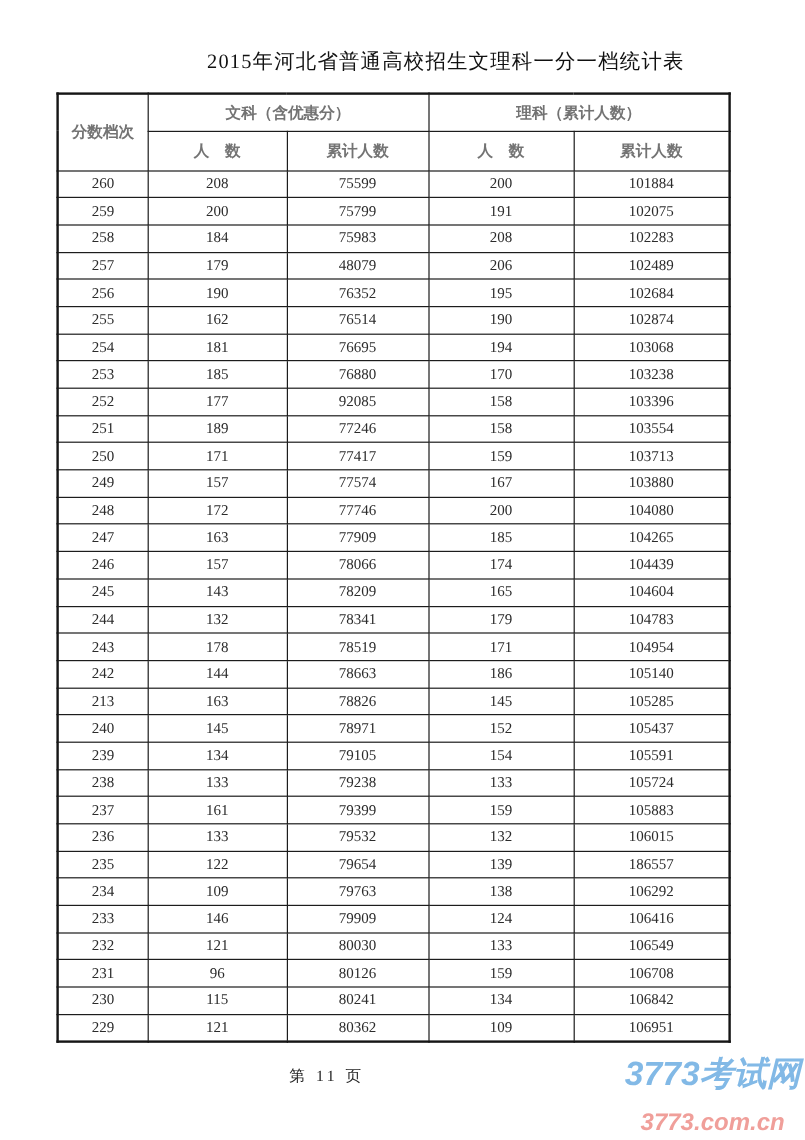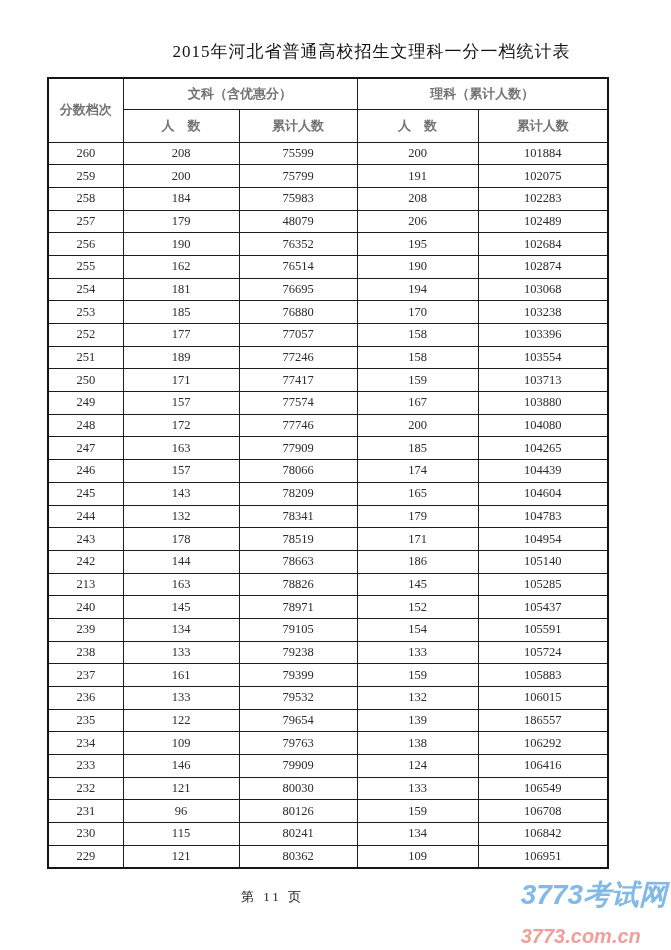--- a/index.html
+++ b/index.html
@@ -65,21 +65,21 @@
     width: 545px;
     text-align: center;
     font-size: 13px;
     color: #222;
     letter-spacing: 3px;
   }
   .watermark {
     position: absolute;
     top: 881px;
     right: 4px;
-    text-align: left;
+    text-align: center;
     line-height: 1.0;
     user-select: none;
   }
   .watermark-line1 {
     font-size: 28px;
     font-weight: bold;
     font-style: italic;
     letter-spacing: 0px;
     font-family: "Liberation Sans", "DejaVu Sans", sans-serif;
   }
@@ -170,21 +170,21 @@
       <tr>
         <td>253</td>
         <td>185</td>
         <td>76880</td>
         <td>170</td>
         <td>103238</td>
       </tr>
       <tr>
         <td>252</td>
         <td>177</td>
-        <td>77057</td>
+        <td>92085</td>
         <td>158</td>
         <td>103396</td>
       </tr>
       <tr>
         <td>251</td>
         <td>189</td>
         <td>77246</td>
         <td>158</td>
         <td>103554</td>
       </tr>

